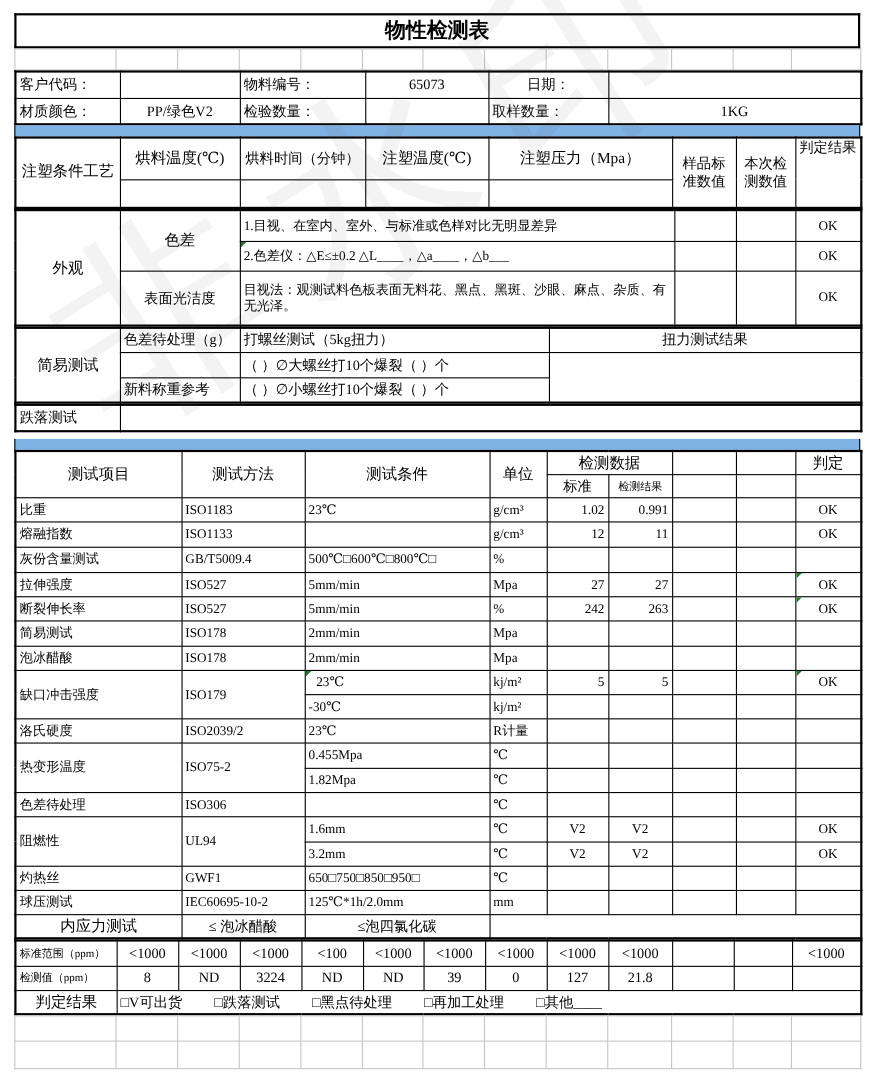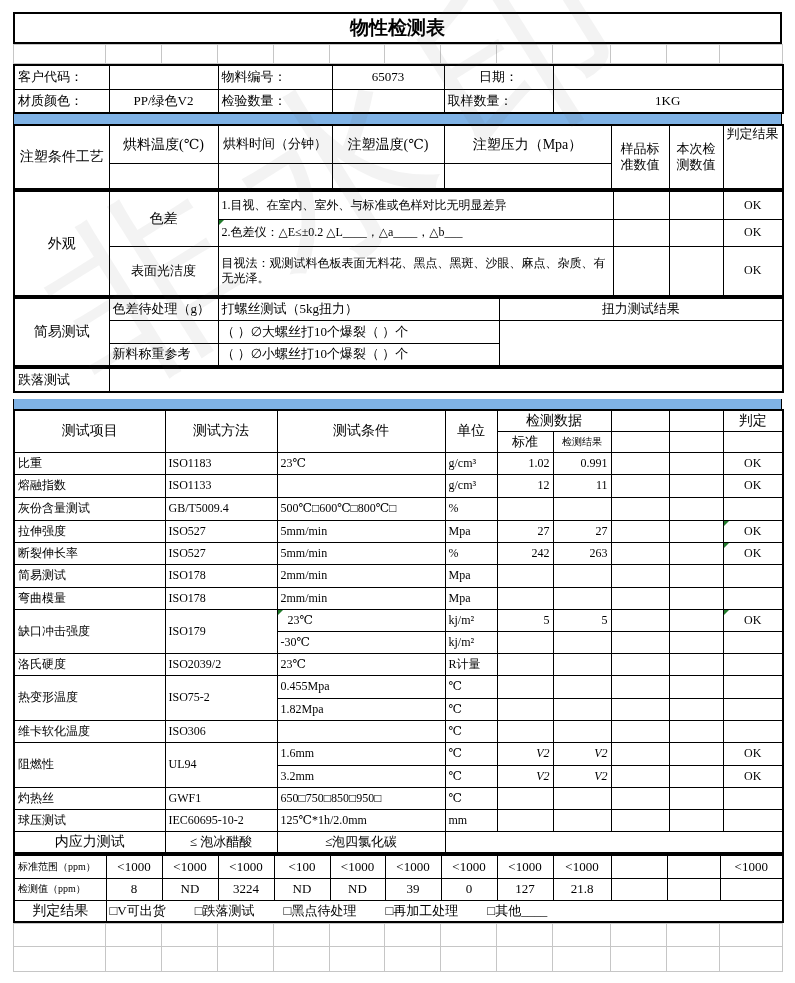--- a/index.html
+++ b/index.html
@@ -6,21 +6,21 @@
   .page{position:relative;width:795px;height:983px;background:#ffffff;overflow:hidden;
         font-family:"Liberation Serif","DejaVu Serif",serif;color:#000;}
   .sheet{position:absolute;left:13px;top:12px;width:769px;}
   table{border-collapse:collapse;table-layout:fixed;width:769px;}
   td{border:1px solid #000;padding:0 3px;font-size:12px;overflow:hidden;white-space:nowrap;
      vertical-align:middle;position:relative;}
   table.bx{border:2px solid #000;}
   .wrap{white-space:normal;line-height:1.25;}
   .c{text-align:center;}
   .r{text-align:right;}
-  .l{text-align:right;font-style:italic;}
+  .l{text-align:center;}
   .big{font-size:14px;}
   .mid{font-size:13px;}
   .sm{font-size:10px;}
   .tiny{font-size:7px;padding:0 1px;}
   .title-row td{font-family:"Liberation Sans","DejaVu Sans",sans-serif;font-weight:bold;font-size:19px;text-align:center;}
   .band{height:10px;background:#7FB2E5;border-left:1px solid #000;border-right:1px solid #000;}
   .gap{height:6px;}
   table.grid td{border:1px solid #c6c6c6;}
   
   .ct::before{content:'';position:absolute;top:0;left:0;width:0;height:0;
@@ -310,21 +310,21 @@
         <td>ISO178</td>
         <td>2mm/min</td>
         <td>Mpa</td>
         <td class="r"></td>
         <td class="r"></td>
         <td></td>
             <td></td>
         <td class="c"></td>
       </tr>
       <tr style="height:22px">
-        <td>弯曲模量</td>
+        <td>泡冰醋酸</td>
         <td>ISO178</td>
         <td>2mm/min</td>
         <td>Mpa</td>
         <td class="r"></td>
         <td class="r"></td>
         <td></td>
             <td></td>
         <td class="c"></td>
       </tr>
       <tr style="height:22px">
@@ -372,21 +372,21 @@
       <tr style="height:22px">
         <td>1.82Mpa</td>
         <td>℃</td>
         <td class="r"></td>
         <td class="r"></td>
         <td></td>
             <td></td>
         <td class="c"></td>
       </tr>
       <tr style="height:22px">
-        <td>维卡软化温度</td>
+        <td>色差待处理</td>
         <td>ISO306</td>
         <td></td>
         <td>℃</td>
         <td class="r"></td>
         <td class="r"></td>
         <td></td>
             <td></td>
         <td class="c"></td>
       </tr>
       <tr style="height:23px">

